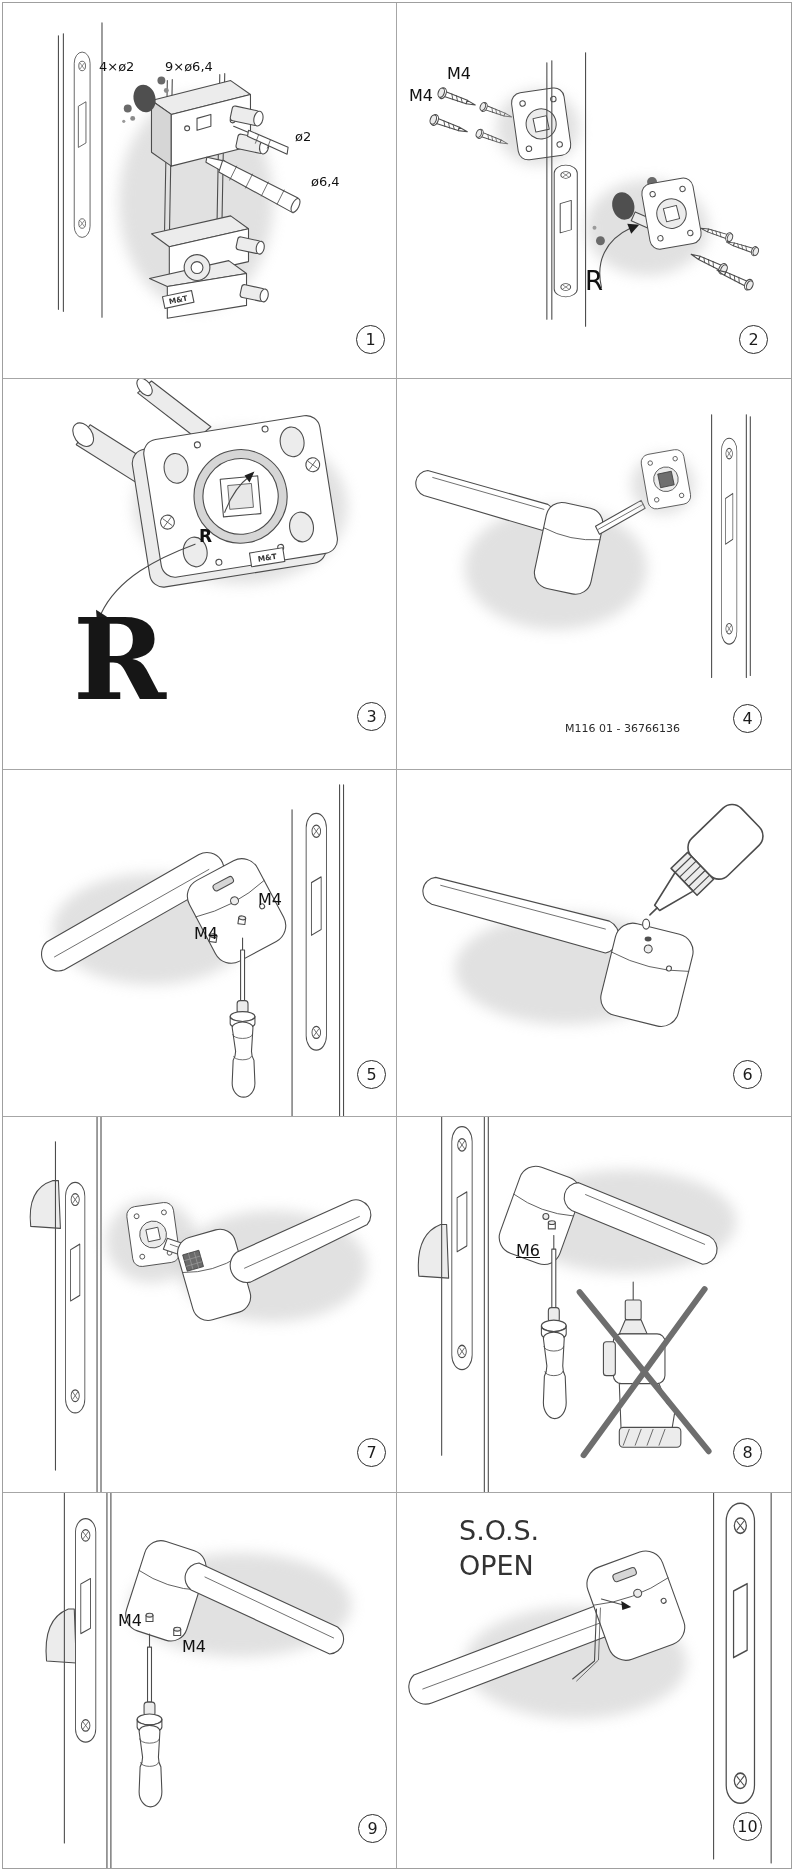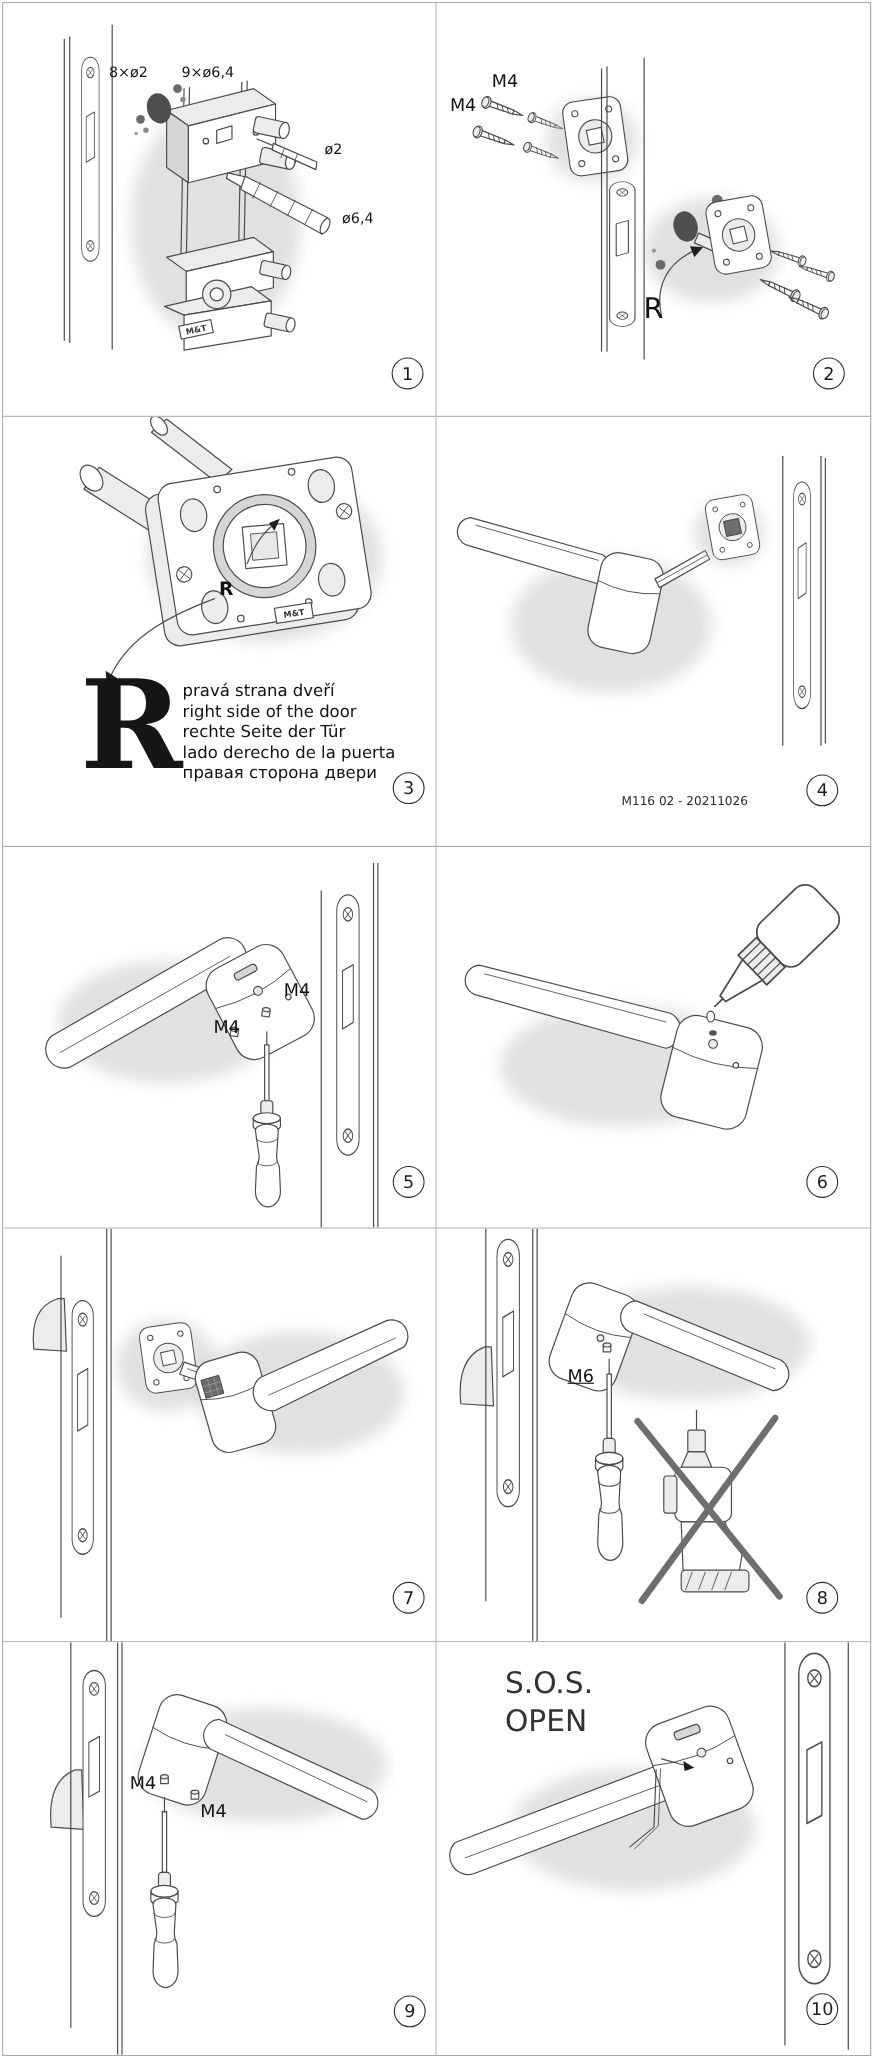--- a/index.html
+++ b/index.html
@@ -144,24 +144,24 @@
       <g>
         <polygon points="206,155 224,159 221,169 205,160" class="fw"></polygon>
         <polygon points="222,158 298,196 293,211 218,170" class="fw"></polygon>
         <line x1="236" y1="164" x2="229" y2="178" class="ln thin"></line>
         <line x1="252" y1="172" x2="245" y2="186" class="ln thin"></line>
         <line x1="268" y1="180" x2="261" y2="194" class="ln thin"></line>
         <line x1="284" y1="188" x2="277" y2="202" class="ln thin"></line>
         <ellipse cx="295.5" cy="203.5" rx="3.5" ry="7.5" class="fw" transform="rotate(26 295.5 203.5)"></ellipse>
       </g>
     </svg>
-    <span class="lbl" style="left:96px;top:57px;font-size:13px;">8×ø2</span>
+    <span class="lbl" style="left:96px;top:57px;font-size:13px;">4×ø2</span>
     <span class="lbl" style="left:162px;top:57px;font-size:13px;">9×ø6,4</span>
     <span class="lbl" style="left:292px;top:127px;font-size:13px;">ø2</span>
-    <span class="lbl" style="left:308px;top:190px;font-size:13px;">ø6,4</span>
+    <span class="lbl" style="left:308px;top:172px;font-size:13px;">ø6,4</span>
     <div class="badge" style="left:353px;top:322px;">
         <span>1</span>
       </div>
   </section>
 
   <section class="panel">
     <svg class="art" viewBox="0 0 397 377" preserveAspectRatio="none">
       <g>
         <use href="#ws" transform="translate(44,90) rotate(20)"></use>
         <use href="#ws" transform="translate(36,117) rotate(20)"></use>
@@ -242,27 +242,20 @@
         <rect x="250" y="172" width="34" height="14" class="fw"></rect>
         <text x="267" y="182" class="brand">M&amp;T</text>
       </g>
       <g>
         <path d="M194,166 C156,180 116,200 99,236" class="ln" stroke-width="1.8"></path>
         <polygon points="95,246 94,232 105,239" class="ah"></polygon>
       </g>
     </svg>
     <span class="lbl" style="left:196px;top:148px;font-size:17px;font-weight:700;">R</span>
     <div class="bigR" style="left:70px;top:225px;">R</div>
-    <div class="caption" style="left:163px;top:240px;">
-      <span>pravá strana dveří</span>
-      <span>right side of the door</span>
-      <span>rechte Seite der Tür</span>
-      <span>lado derecho de la puerta</span>
-      <span>правая сторона двери</span>
-    </div>
     <div class="badge" style="left:354px;top:323px;">
         <span>3</span>
       </div>
   </section>
 
   <section class="panel">
     <svg class="art" viewBox="0 0 397 392" preserveAspectRatio="none">
       <g>
         <line x1="317" y1="36" x2="317" y2="300" class="ln"></line>
         <line x1="352" y1="36" x2="352" y2="300" class="ln"></line>
@@ -281,21 +274,21 @@
       <g>
         <polygon points="200,148 246,122 250,130 204,156" class="fw"></polygon>
         <line x1="203" y1="151" x2="248" y2="126" class="ln thin"></line>
       </g>
       <g>
         <ellipse cx="268" cy="106" rx="32" ry="30" class="sh"></ellipse>
         <use href="#ro" transform="translate(243,76) rotate(-10) scale(0.75)"></use>
         <rect x="264" y="94" width="14" height="14" fill="#6e6e6e" stroke="#3f3f3f" stroke-width="0.8" transform="rotate(-12 271 101)"></rect>
       </g>
     </svg>
-    <span class="lbl" style="left:168px;top:344px;font-size:11px;color:#2a2a2a;">M116 02 - 20211026</span>
+    <span class="lbl" style="left:168px;top:344px;font-size:11px;color:#2a2a2a;">M116 01 - 36766136</span>
     <div class="badge" style="left:336px;top:325px;">
         <span>4</span>
       </div>
   </section>
 
   <section class="panel">
     <svg class="art" viewBox="0 0 397 348" preserveAspectRatio="none">
       <g>
         <line x1="292" y1="40" x2="292" y2="348" class="ln"></line>
         <line x1="340" y1="15" x2="340" y2="348" class="ln"></line>

